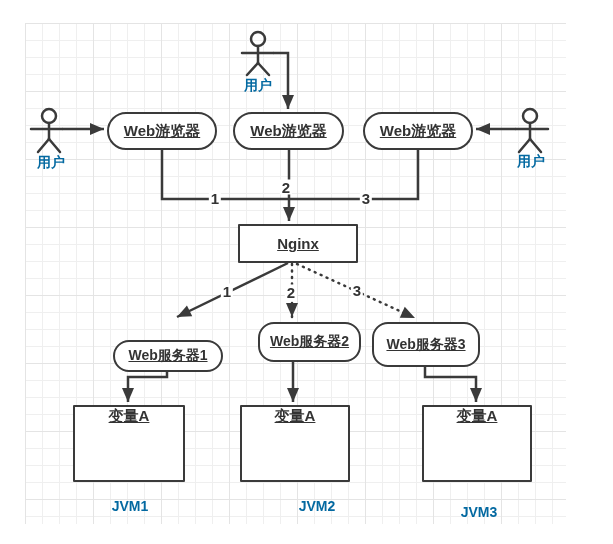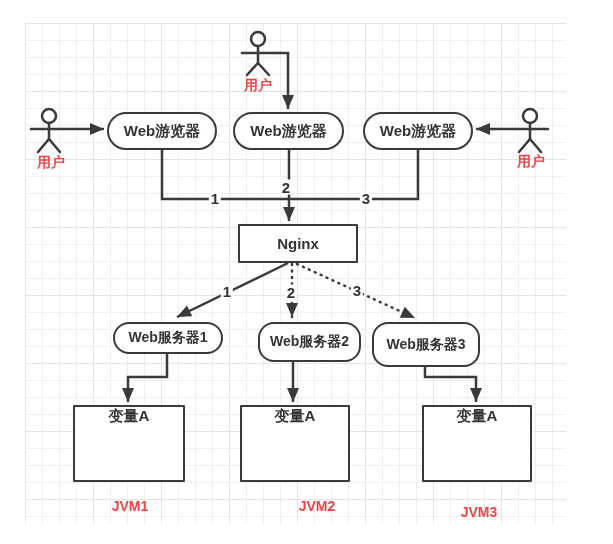--- a/index.html
+++ b/index.html
@@ -13,29 +13,29 @@
       linear-gradient(to right,#e4e4e4 1px,transparent 1px),
       linear-gradient(to bottom,#e4e4e4 1px,transparent 1px),
       linear-gradient(to right,#efefef 1px,transparent 1px),
       linear-gradient(to bottom,#efefef 1px,transparent 1px);
     background-size:68px 68px,68px 68px,17px 17px,17px 17px;
   }
   svg.layer{position:absolute;left:0;top:0;pointer-events:none;}
   .node{
     position:absolute;box-sizing:border-box;background:#fff;
     border:2.5px solid #3a3a3a;display:flex;align-items:center;justify-content:center;
-    font-weight:bold;font-size:15px;color:#333;white-space:nowrap;z-index:3;
+    font-weight:bold;font-size:15px;color:#333;white-space:nowrap;z-index:3;text-decoration:underline;
   }
   .stadium{border-radius:19px;}
   .stadium.small{border-radius:16px;font-size:14px;}
   .rect{border-radius:1px;}
   .jvm-box{align-items:flex-start;}
   .jvm-box span{}
   .caption{
-    position:absolute;font-weight:bold;font-size:14px;color:#ef4444;
+    position:absolute;font-weight:bold;font-size:14px;color:#0369a1;
     transform:translate(-50%,-50%);z-index:4;white-space:nowrap;
   }
   .edge-label{
     position:absolute;transform:translate(-50%,-50%);
     font-weight:bold;font-size:15px;color:#333;background:#fff;
     padding:0 2px;line-height:1;z-index:2;
   }
   .watermark{
     position:absolute;left:166px;top:494px;z-index:1;
     font-family:"DejaVu Sans Mono","Liberation Mono",monospace;
@@ -123,21 +123,21 @@
   <div class="edge-label" style="left:366px;top:198px;">3</div>
 
   <div class="node rect" style="left:238px;top:224px;width:120px;height:39px;">
     <span>Nginx</span>
   </div>
 
   <div class="edge-label" style="left:227px;top:291px;">1</div>
   <div class="edge-label" style="left:291px;top:292px;">2</div>
   <div class="edge-label" style="left:357px;top:290px;">3</div>
 
-  <div class="node stadium small" style="left:113px;top:322px;width:110px;height:32px;">
+  <div class="node stadium small" style="left:113px;top:340px;width:110px;height:32px;">
     <span>Web服务器1</span>
   </div>
   <div class="node stadium small" style="left:258px;top:322px;width:103px;height:40px;">
     <span>Web服务器2</span>
   </div>
   <div class="node stadium small" style="left:372px;top:322px;width:108px;height:45px;">
     <span>Web服务器3</span>
   </div>
 
   <div class="node rect jvm-box" style="left:73px;top:405px;width:112px;height:77px;">

